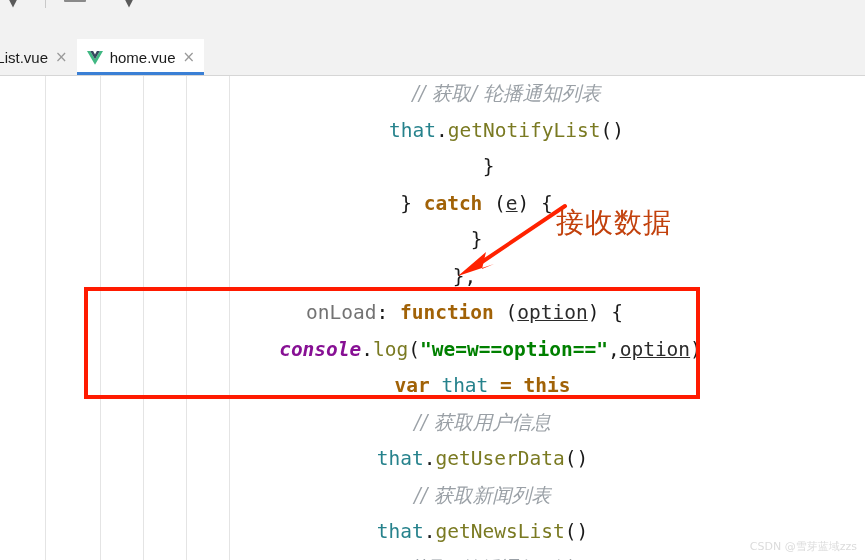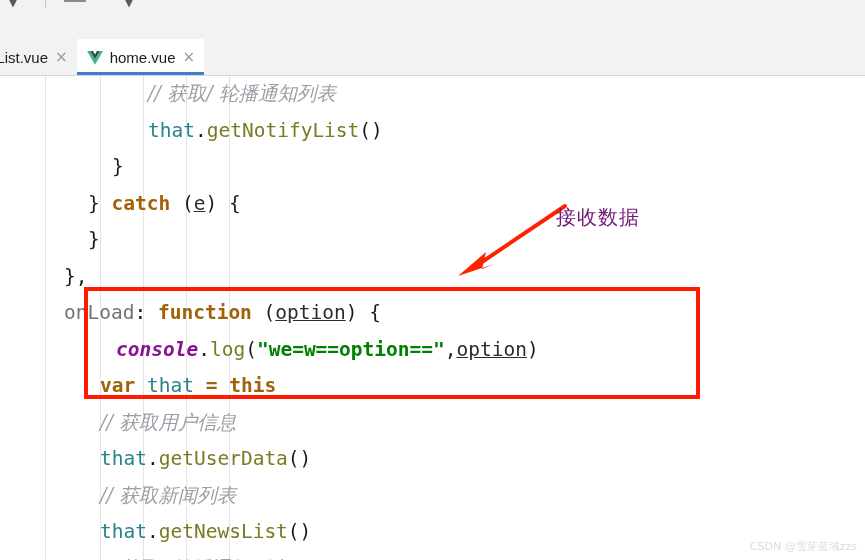--- a/index.html
+++ b/index.html
@@ -135,20 +135,21 @@
     left: 0; top: 0;
     width: 865px;
     font-family: "DejaVu Sans Mono", monospace;
     font-size: 19.5px;
     line-height: 36.5px;
     white-space: pre;
   }
   .line {
     height: 36.5px;
     padding-left: 16px;
+    text-align: center;
   }
 
   
   .t-comment { color: #9aa0a6; font-style: italic; font-family: "DejaVu Serif", serif; }
   .t-kw      { color: #a16207; font-weight: bold; }
   .t-fn      { color: #7a7a22; }
   .t-ident   { color: #26828c; }
   .t-punct   { color: #1a1a1a; }
   .t-str     { color: #008000; font-weight: bold; }
   .t-console { color: #871094; font-style: italic; font-weight: bold; margin-left: 16px; }
@@ -165,22 +166,22 @@
     border: 4px solid #ff1a00;
     box-sizing: border-box;
     pointer-events: none;
   }
 
   
   .annot-label {
     position: absolute;
     left: 556px;
     top: 204px;
-    color: #701a75;
-    font-size: 20px;
+    color: #c2410c;
+    font-size: 28px;
     font-family: "DejaVu Sans", sans-serif;
     letter-spacing: 1px;
     white-space: nowrap;
   }
   .arrow-svg {
     position: absolute;
     left: 450px;
     top: 200px;
   }
 

